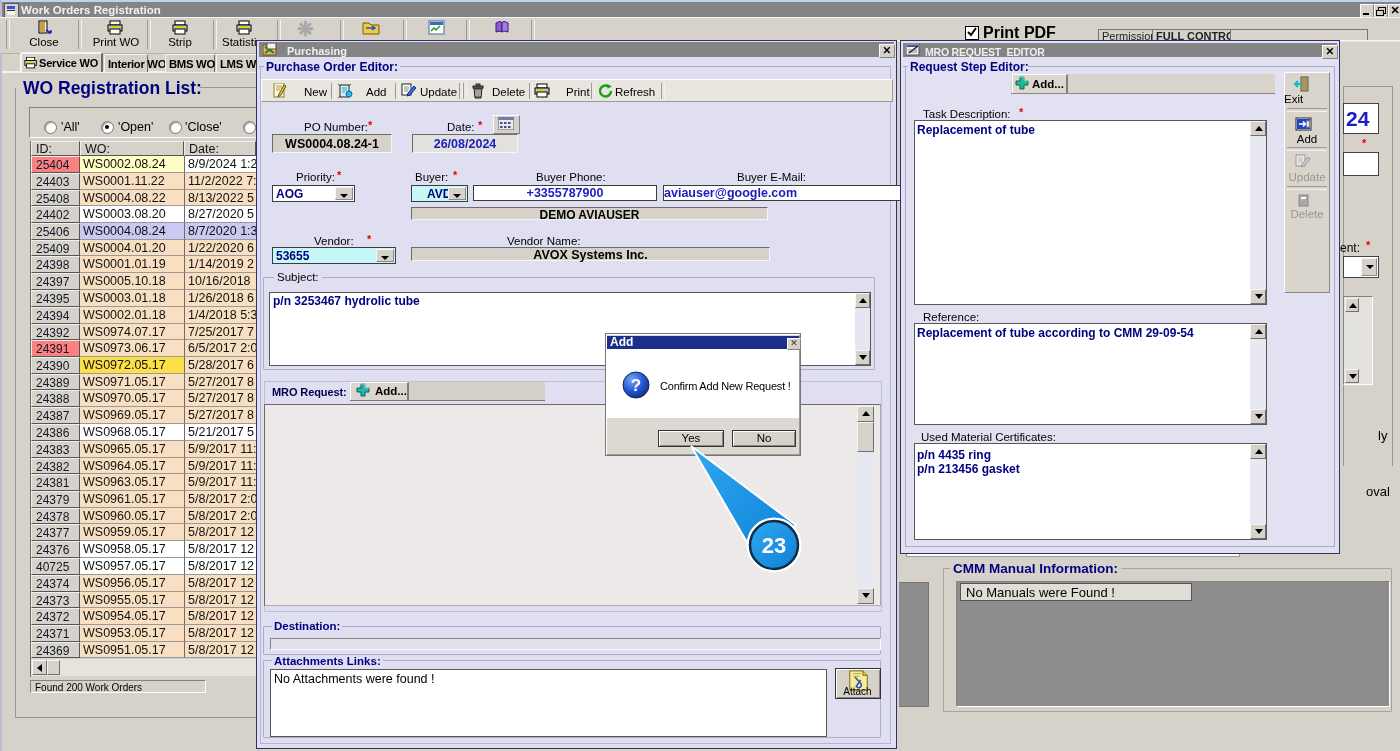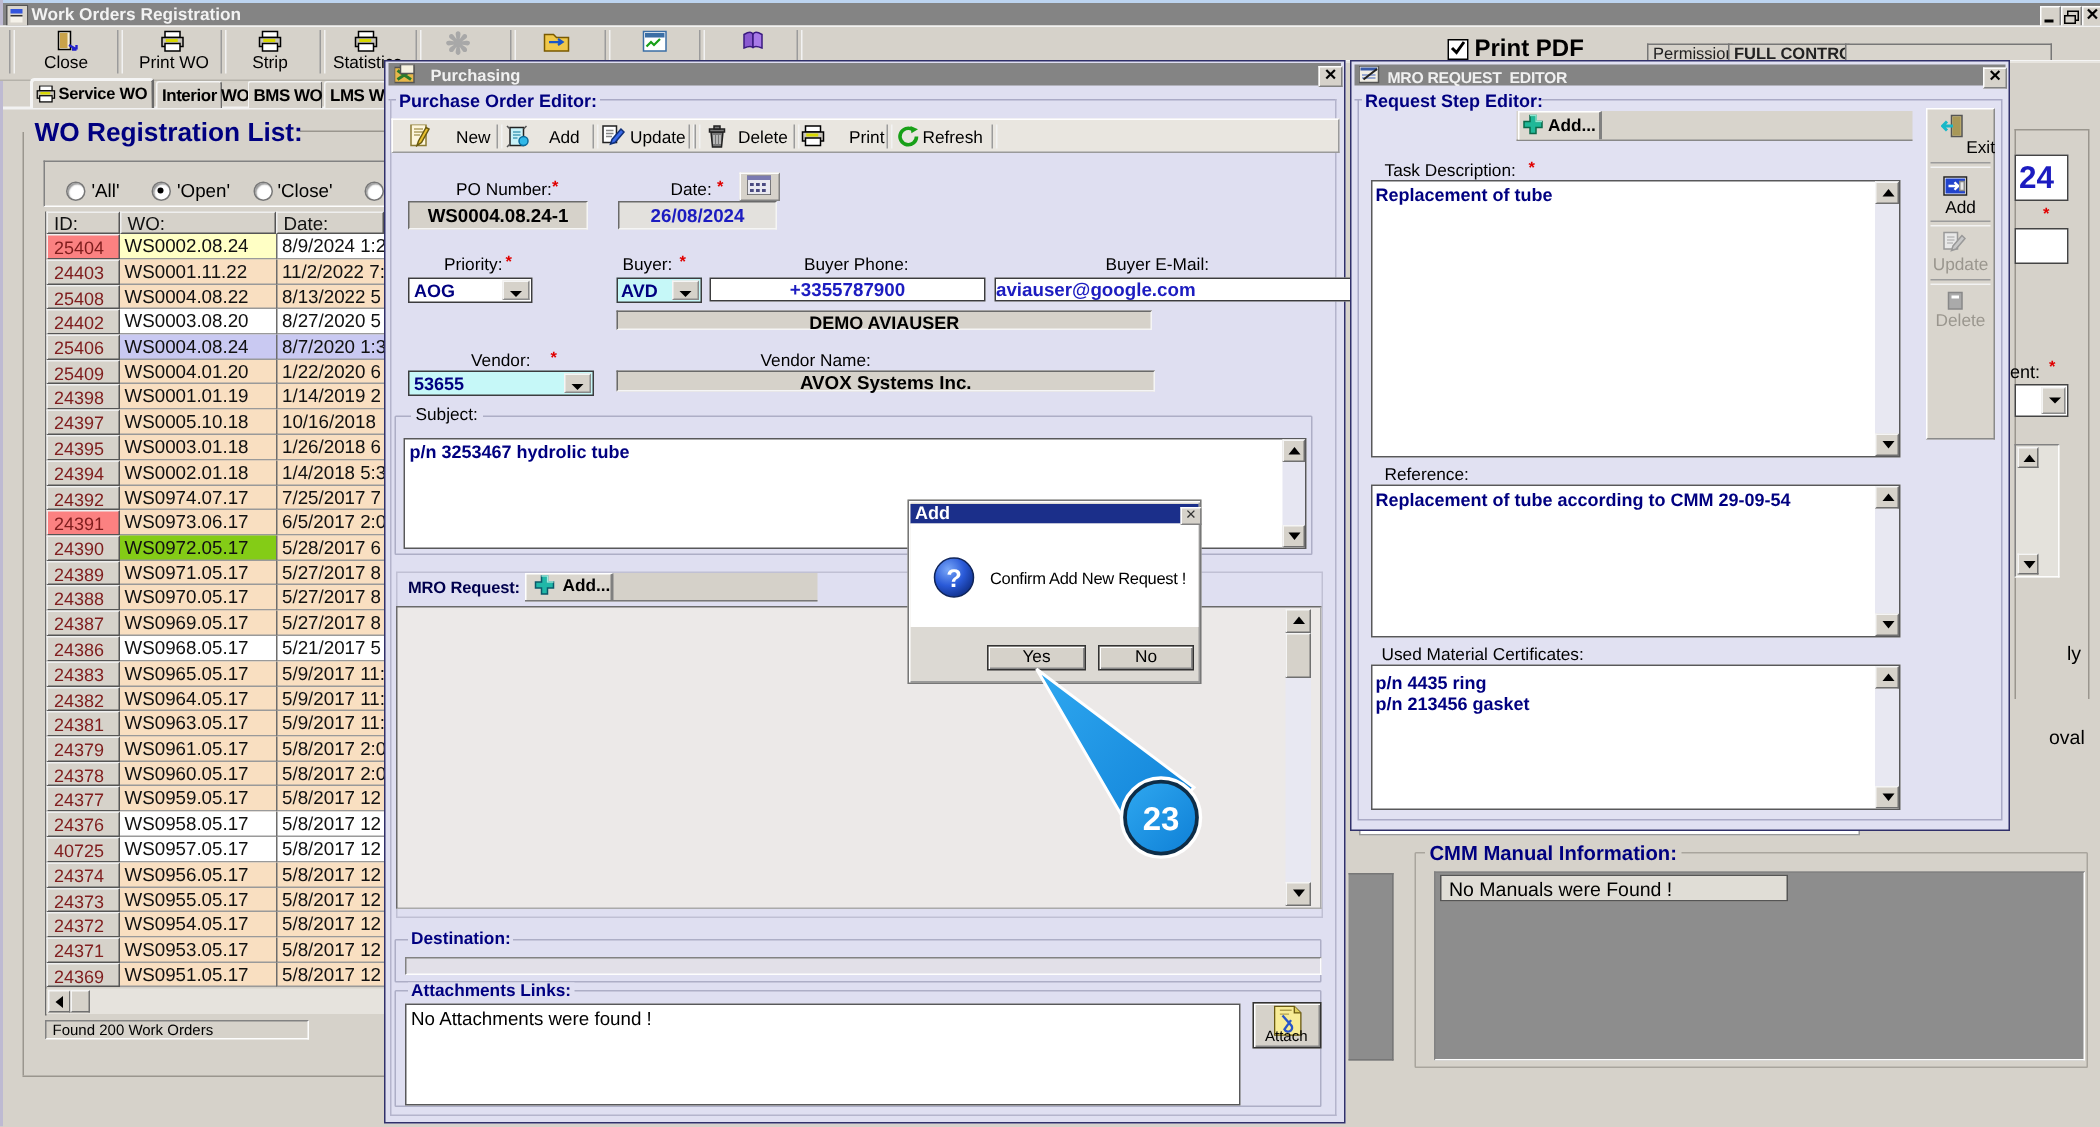--- a/index.html
+++ b/index.html
@@ -1,21 +1,21 @@
 <!DOCTYPE html>
 <html><head><meta charset="utf-8">
 <style>
 html,body{margin:0;padding:0}
 body{width:1400px;height:751px;position:relative;overflow:hidden;background:#d6d2ca;
  font-family:"Liberation Sans",sans-serif;-webkit-font-smoothing:antialiased}
 .abs{position:absolute;white-space:nowrap}
 .tb{background:#848484;color:#fff;font-weight:bold;font-size:12px}
 .sunk{border-top:1px solid #828282;border-left:1px solid #828282;border-bottom:1px solid #fdfdfd;border-right:1px solid #fdfdfd}
 .rais{border-top:1px solid #fdfdfd;border-left:1px solid #fdfdfd;border-bottom:1px solid #828282;border-right:1px solid #828282}
-.idcell{font-size:12px;color:#7f1d1d;padding:1px 0 0 4px;box-sizing:border-box;
+.idcell{font-size:12px;color:#0f172a;padding:1px 0 0 4px;box-sizing:border-box;
  border-top:1px solid #efefef;border-left:1px solid #efefef;border-right:1px solid #555;border-bottom:1px solid #555}
 .dcell{font-size:12.5px;color:#111;padding:1px 0 0 3px;box-sizing:border-box;border-bottom:1px solid #9a9a9a;white-space:nowrap;overflow:hidden}
 .hcell{font-size:12.5px;color:#111;padding:0 0 0 4px;box-sizing:border-box;background:#d6d2ca;
  border-top:1px solid #efefef;border-left:1px solid #efefef;border-right:1px solid #555;border-bottom:1px solid #555}
 .lbl{font-size:11.5px;color:#000;white-space:nowrap}
 .ast{color:#e00000;font-size:11px;font-weight:bold}
 .fldgray{background:#d6d2ca;box-sizing:border-box;border-top:1.5px solid #6a6a6a;border-left:1.5px solid #6a6a6a;border-bottom:1px solid #f5f5f5;border-right:1px solid #f5f5f5;text-align:center;font-weight:bold;font-size:12.5px;color:#000}
 .white-ta{background:#fff;box-sizing:border-box;border:1px solid #58585a}
 .gb{box-sizing:border-box;border:1px solid #adaec6;border-radius:1px}
 .gbg{box-sizing:border-box;border:1px solid #a9a59d;border-radius:1px}
@@ -204,21 +204,21 @@
     <div class="abs dcell" style="left:49px;top:0;width:104px;height:16px;background:#f9dfc1">WS0974.07.17</div>
     <div class="abs dcell" style="left:153px;top:0;width:72px;height:16px;background:#f9dfc1;border-left:1px solid #6d6d6d">7/25/2017 7</div>
   </div>
 <div class="abs" style="left:31px;top:340px;width:225px;height:17px">
     <div class="abs idcell" style="left:0;top:0;width:49px;height:17px;background:#fb8181">24391</div>
     <div class="abs dcell" style="left:49px;top:0;width:104px;height:17px;background:#f9dfc1">WS0973.06.17</div>
     <div class="abs dcell" style="left:153px;top:0;width:72px;height:17px;background:#f9dfc1;border-left:1px solid #6d6d6d">6/5/2017 2:0</div>
   </div>
 <div class="abs" style="left:31px;top:357px;width:225px;height:17px">
     <div class="abs idcell" style="left:0;top:0;width:49px;height:17px;background:#d6d2ca">24390</div>
-    <div class="abs dcell" style="left:49px;top:0;width:104px;height:17px;background:#84cc16">WS0972.05.17</div>
+    <div class="abs dcell" style="left:49px;top:0;width:104px;height:17px;background:#fde047">WS0972.05.17</div>
     <div class="abs dcell" style="left:153px;top:0;width:86px;height:17px;background:#f9dfc1;border-left:1px solid #6d6d6d">5/28/2017 6</div>
   </div>
 <div class="abs" style="left:31px;top:374px;width:225px;height:16px">
     <div class="abs idcell" style="left:0;top:0;width:49px;height:16px;background:#d6d2ca">24389</div>
     <div class="abs dcell" style="left:49px;top:0;width:104px;height:16px;background:#f9dfc1">WS0971.05.17</div>
     <div class="abs dcell" style="left:153px;top:0;width:72px;height:16px;background:#f9dfc1;border-left:1px solid #6d6d6d">5/27/2017 8</div>
   </div>
 <div class="abs" style="left:31px;top:390px;width:225px;height:17px">
     <div class="abs idcell" style="left:0;top:0;width:49px;height:17px;background:#d6d2ca">24388</div>
     <div class="abs dcell" style="left:49px;top:0;width:104px;height:17px;background:#f9dfc1">WS0970.05.17</div>
@@ -424,21 +424,21 @@
 <div class="abs fldgray" style="left:272px;top:134px;width:120px;height:19px;padding-top:2px">WS0004.08.24-1</div>
 <div class="abs" style="left:412px;top:134px;width:106px;height:19px;background:#e3e1dd;box-sizing:border-box;border-top:1.5px solid #6a6a6a;border-left:1.5px solid #6a6a6a;border-bottom:1px solid #f5f5f5;border-right:1px solid #f5f5f5;text-align:center;font-weight:bold;font-size:12.5px;color:#1c1cc0;padding-top:2px">26/08/2024</div>
 
 <div class="abs lbl" style="left:296px;top:171px">Priority:</div>
     <div class="abs ast" style="left:337px;top:169px">*</div>
 <div class="abs lbl" style="left:415px;top:171px">Buyer:</div>
     <div class="abs ast" style="left:453px;top:169px">*</div>
 <div class="abs lbl" style="left:536px;top:171px">Buyer Phone:</div>
 <div class="abs lbl" style="left:737px;top:171px">Buyer E-Mail:</div>
 <div class="abs" style="left:272px;top:185px;width:83px;height:17px;background:#fff;border:1.5px solid #3c3c3e;box-sizing:border-box;font-size:12px;font-weight:bold;color:#000080;padding:1px 0 0 3px">AOG<span class="cb-arrow"></span></div>
-<div class="abs" style="left:411px;top:185px;width:57px;height:17px;background:#c6f8f8;border:1.5px solid #3c3c3e;box-sizing:border-box;font-size:12px;font-weight:bold;color:#000080;padding:1px 0 0 2px">AVD<span class="cb-arrow"></span></div>
+<div class="abs" style="left:411px;top:185px;width:57px;height:17px;background:#c6f8f8;border:1.5px solid #3c3c3e;box-sizing:border-box;font-size:12px;font-weight:bold;color:#000080;padding:1px 0 0 15px">AVD<span class="cb-arrow"></span></div>
 <div class="abs" style="left:473px;top:185px;width:184px;height:16px;background:#fff;border:1.5px solid #3c3c3e;box-sizing:border-box;text-align:center;font-size:12.5px;font-weight:bold;color:#1c1cc0">+3355787900</div>
 <div class="abs" style="left:663px;top:185px;width:253px;height:16px;background:#fff;border:1.5px solid #3c3c3e;box-sizing:border-box;text-align:left;font-size:12.5px;font-weight:bold;color:#1c1cc0">aviauser@google.com</div>
 <div class="abs fldgray" style="left:411px;top:207px;width:357px;height:13px;font-size:12px;padding-top:0">DEMO AVIAUSER</div>
 
 <div class="abs lbl" style="left:314px;top:235px">Vendor:</div>
     <div class="abs ast" style="left:367px;top:233px">*</div>
 <div class="abs lbl" style="left:507px;top:235px">Vendor Name:</div>
 <div class="abs" style="left:272px;top:247px;width:124px;height:17px;background:#c6f8f8;border:1.5px solid #3c3c3e;box-sizing:border-box;font-size:12px;font-weight:bold;color:#000080;padding:1px 0 0 3px">53655<span class="cb-arrow"></span></div>
 <div class="abs fldgray" style="left:411px;top:247px;width:359px;height:14px;font-size:12.5px;padding-top:0">AVOX Systems Inc.</div>
 
@@ -542,21 +542,21 @@
 <div class="arr" style="left:1255px;top:449px;border-left:4px solid transparent;border-right:4px solid transparent;border-bottom:5px solid #000;z-index:24"></div>
 <div class="sb-btn" style="left:1250px;top:524px;width:16px;height:15px;z-index:23"></div>
 <div class="arr" style="left:1255px;top:529px;border-left:4px solid transparent;border-right:4px solid transparent;border-top:5px solid #000;z-index:24"></div>
 
 <div class="abs" style="left:1284px;top:72px;width:46px;height:221px;background:#d9d5cd;border:1px solid #fff;border-bottom-color:#8a8a8a;border-right-color:#8a8a8a;box-sizing:border-box"></div>
 <svg class="abs" style="left:1294px;top:76px" width="17" height="16" viewBox="0 0 17 16">
       <rect x="7" y="1" width="7" height="14" fill="#c8b87a" stroke="#555"></rect>
       <rect x="8" y="2" width="5" height="12" fill="#a89858"></rect>
       <path d="M1 8 h7 M4 5 l-3 3 3 3" stroke="#18b8c8" stroke-width="2" fill="none"></path>
     </svg>
-<div class="abs" style="left:1284px;top:93px;width:46px;text-align:right;font-size:11.5px;color:#000">Exit</div>
+<div class="abs" style="left:1284px;top:93px;width:46px;text-align:left;font-size:11.5px;color:#000">Exit</div>
 <div class="abs" style="left:1287px;top:108px;width:40px;height:2px;border-top:1px solid #9b9b9b;border-bottom:1px solid #f2f2f2"></div>
 <svg class="abs" style="left:1295px;top:116px" width="17" height="16" viewBox="0 0 17 16">
       <rect x="1" y="2" width="15" height="12" fill="#fff" stroke="#222"></rect>
       <rect x="2" y="3" width="13" height="10" fill="#2244cc"></rect>
       <path d="M4 8 h6 M8 5.5 l2.5 2.5 -2.5 2.5" stroke="#fff" stroke-width="1.6" fill="none"></path>
       <rect x="11.5" y="5" width="3" height="6" fill="#e8e8e8" stroke="#888"></rect>
     </svg>
 <div class="abs" style="left:1284px;top:133px;width:46px;text-align:center;font-size:11.5px;color:#000">Add</div>
 <div class="abs" style="left:1287px;top:147px;width:40px;height:2px;border-top:1px solid #9b9b9b;border-bottom:1px solid #f2f2f2"></div>
 <svg class="abs" style="left:1295px;top:154px" width="17" height="16" viewBox="0 0 17 16">

